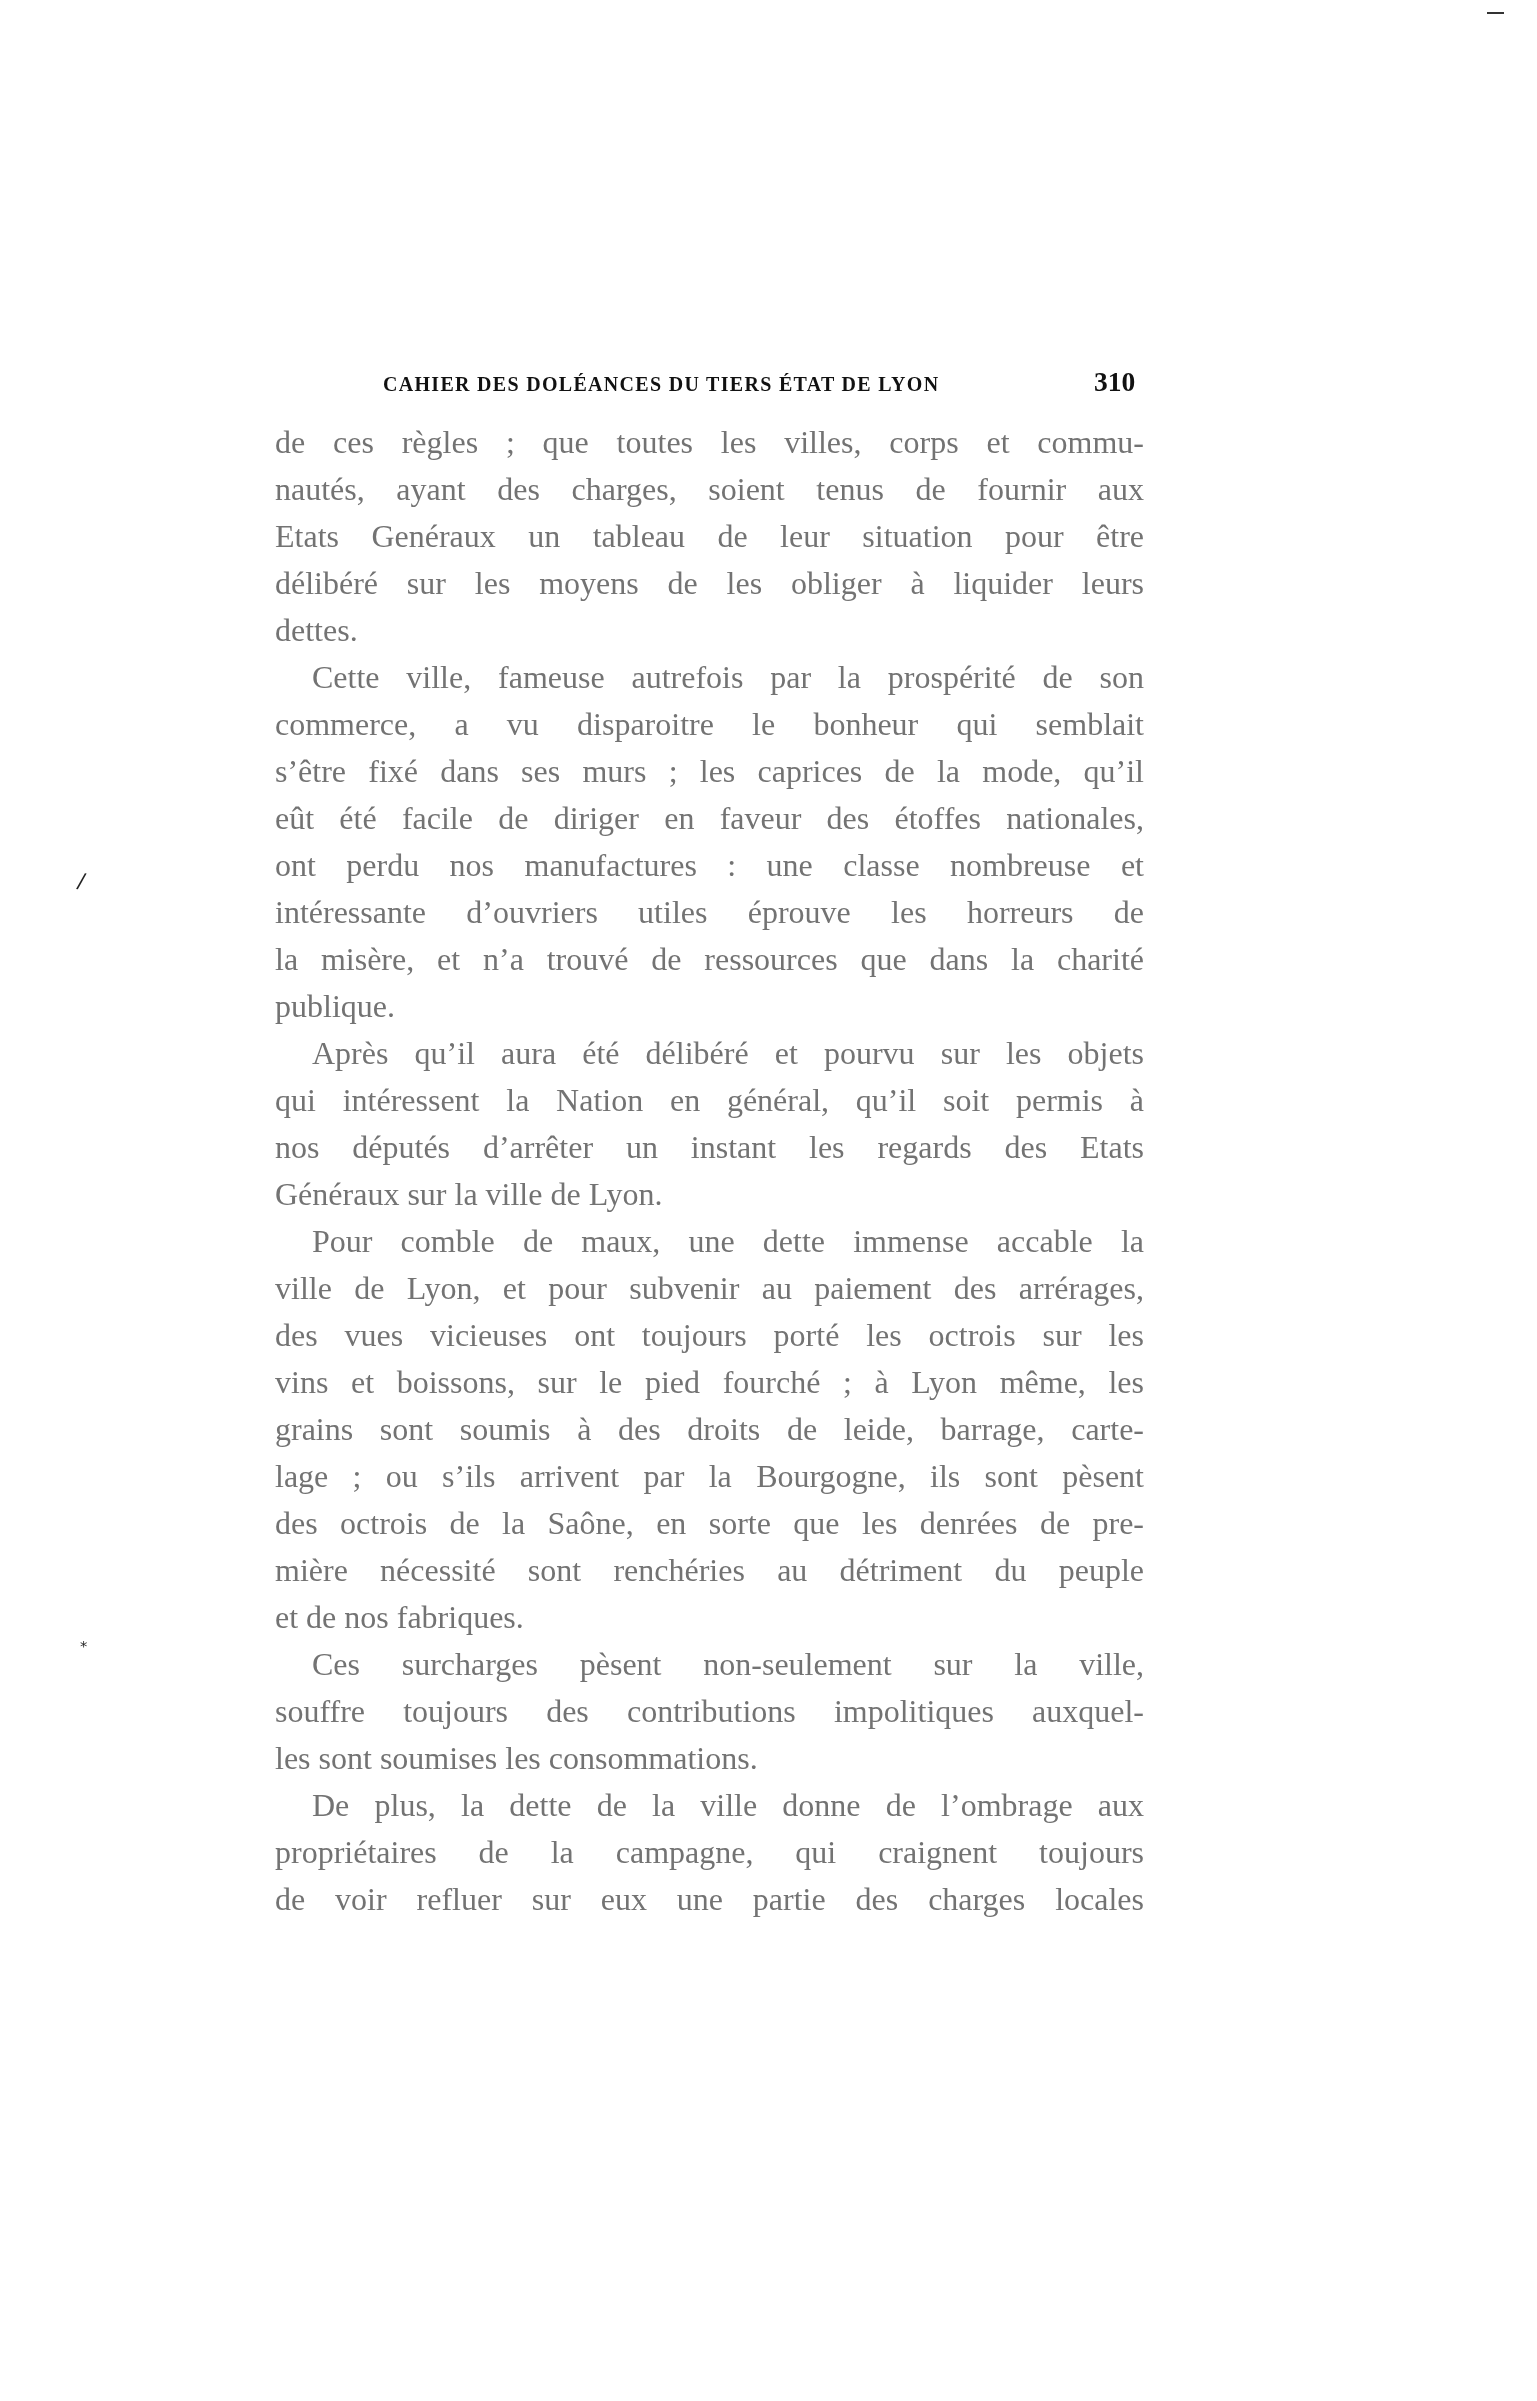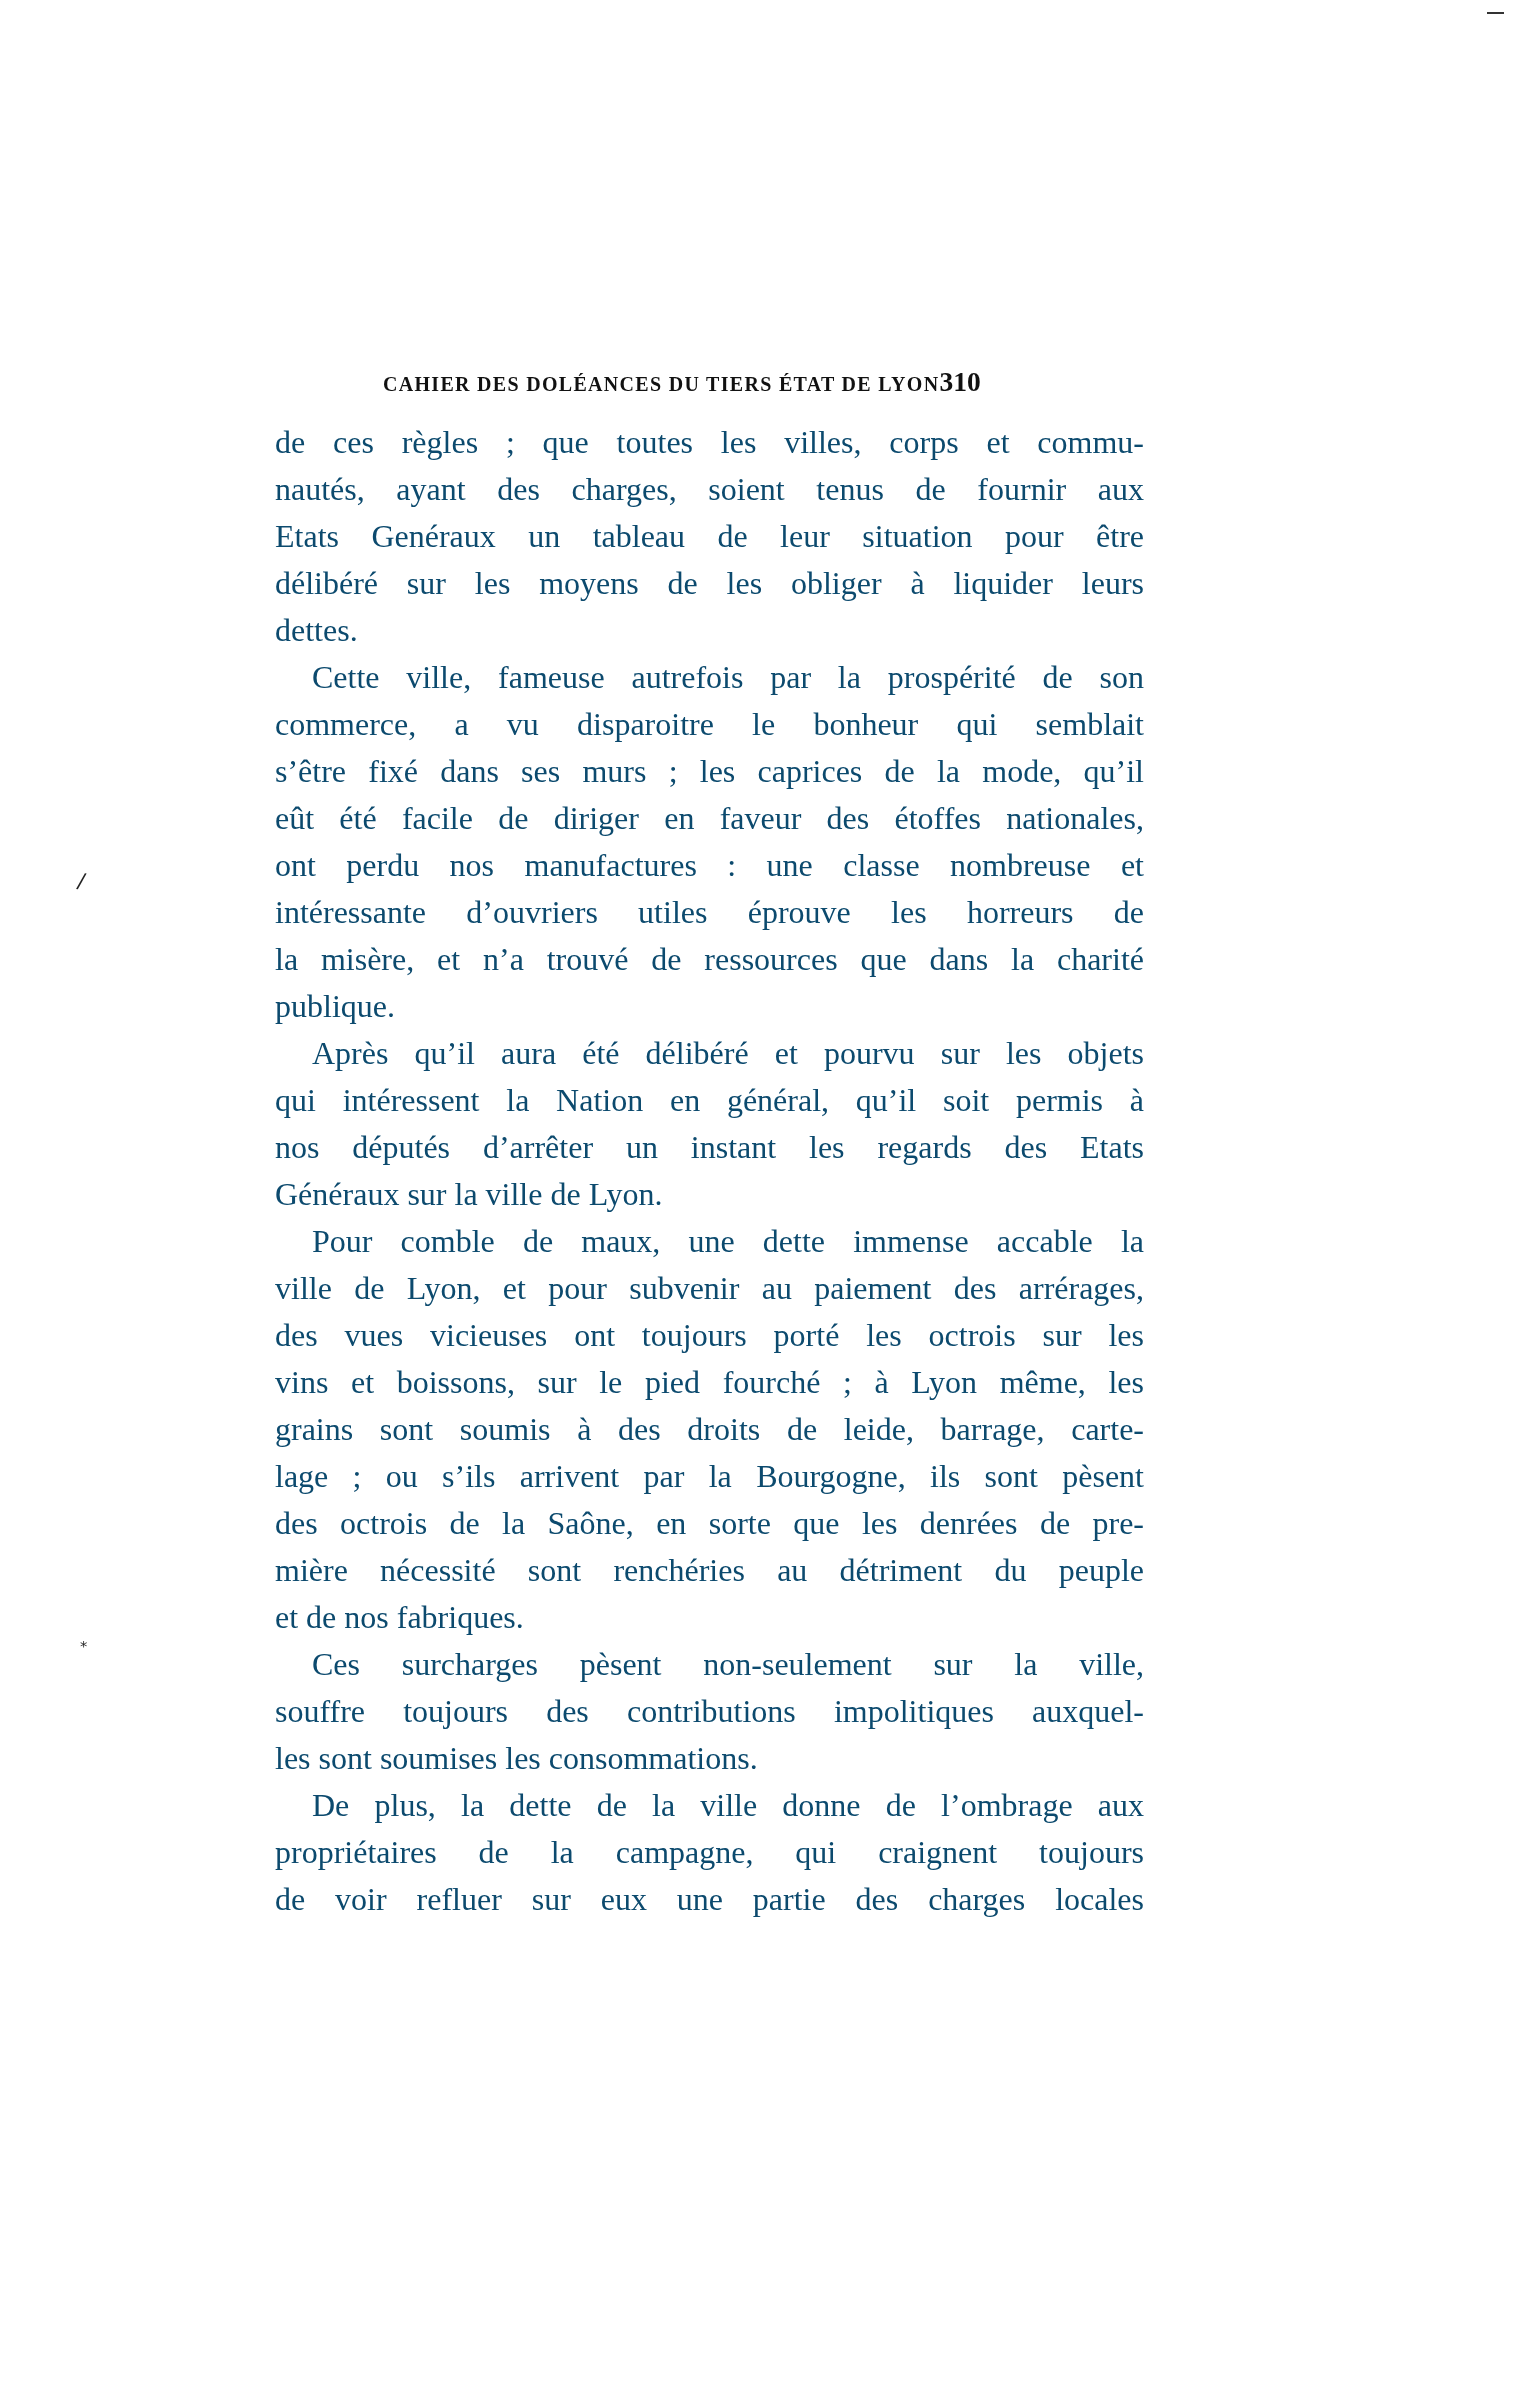--- a/index.html
+++ b/index.html
@@ -23,21 +23,21 @@
       background: #ffffff;
     }
     .running-header {
       position: absolute;
       left: 383px;
       top: 366px;
       width: 762px;
       height: 36px;
       display: flex;
       align-items: baseline;
-      justify-content: flex-start;
+      justify-content: space-between;
     }
     .running-title {
       font-family: "Liberation Serif", "DejaVu Serif", serif;
       font-weight: bold;
       font-size: 20px;
       letter-spacing: 1.3px;
       font-variant: small-caps;
       text-transform: uppercase;
       color: #111;
       transform: scaleY(1.05);
@@ -57,21 +57,21 @@
     }
     .line {
       height: 47px;
       line-height: 47px;
       font-family: "Liberation Serif", "DejaVu Serif", serif;
       font-size: 32px;
       white-space: nowrap;
       text-align: justify;
       text-align-last: justify;
       transform-origin: left center;
-      color: #0c4a6e;
+      color: #737373;
     }
     .line.indent {
       padding-left: 37px;
     }
     .line.last {
       text-align-last: left;
     }
     .speck {
       position: absolute;
       color: #222;

